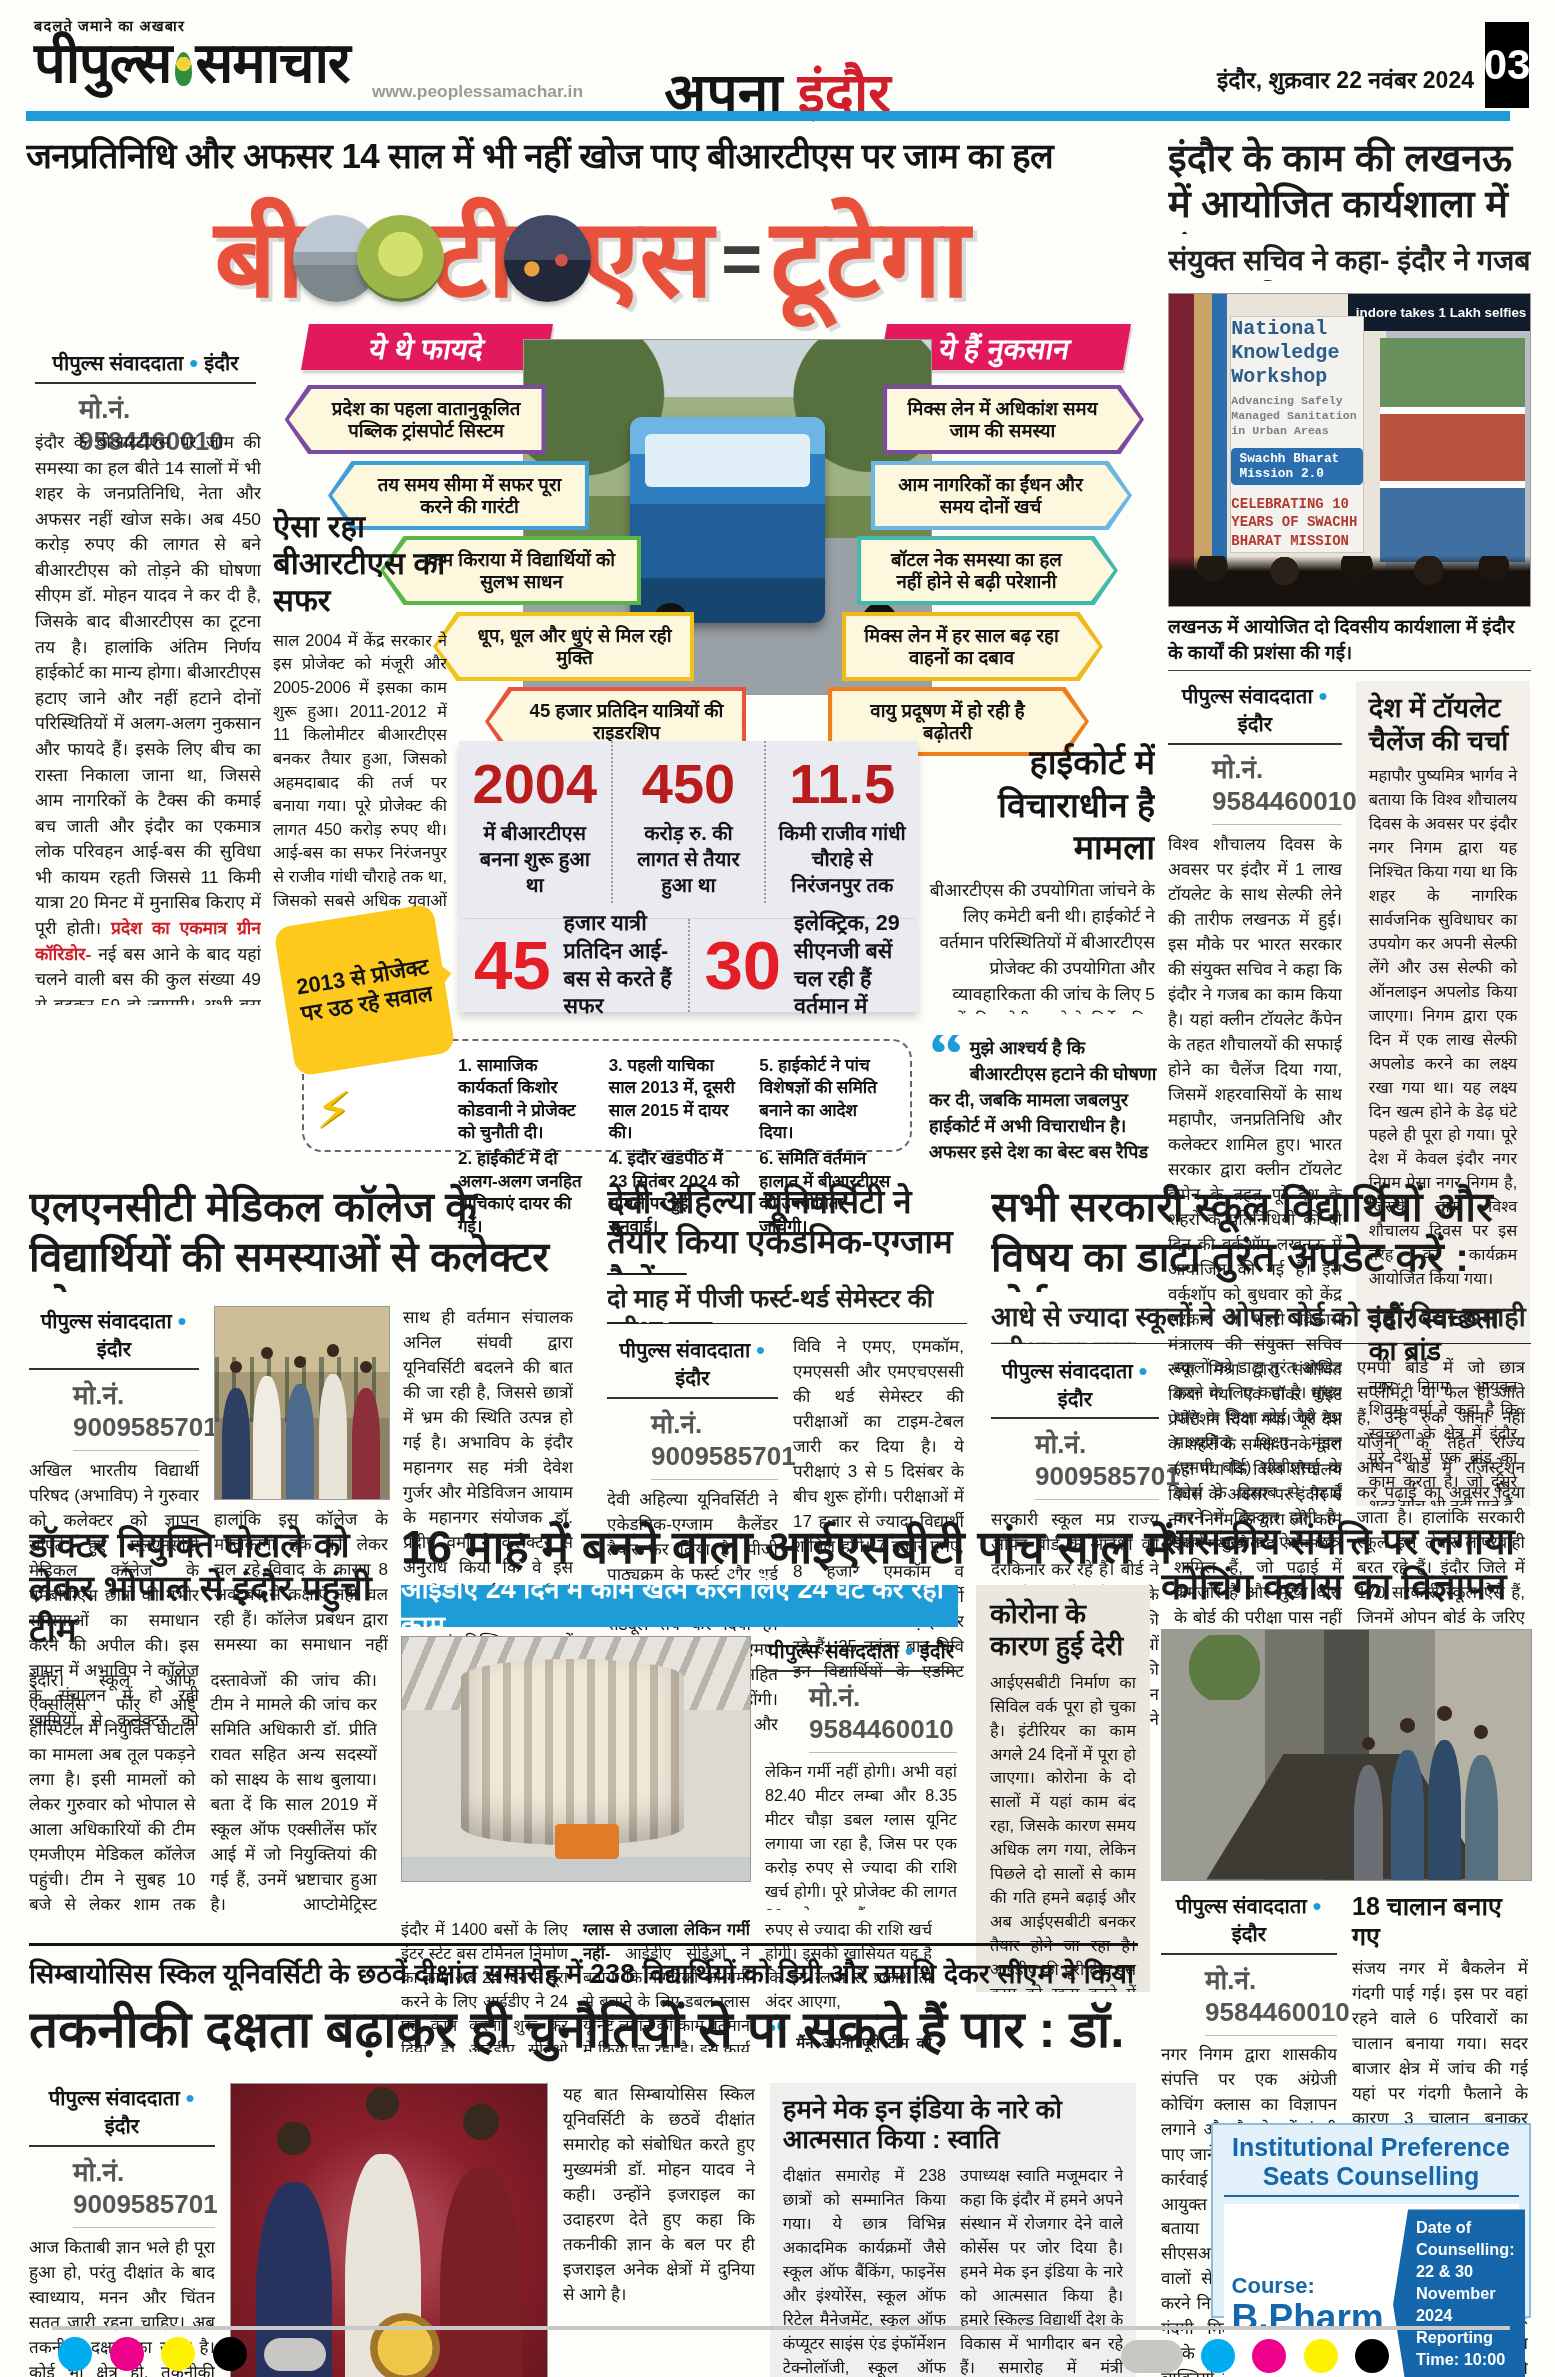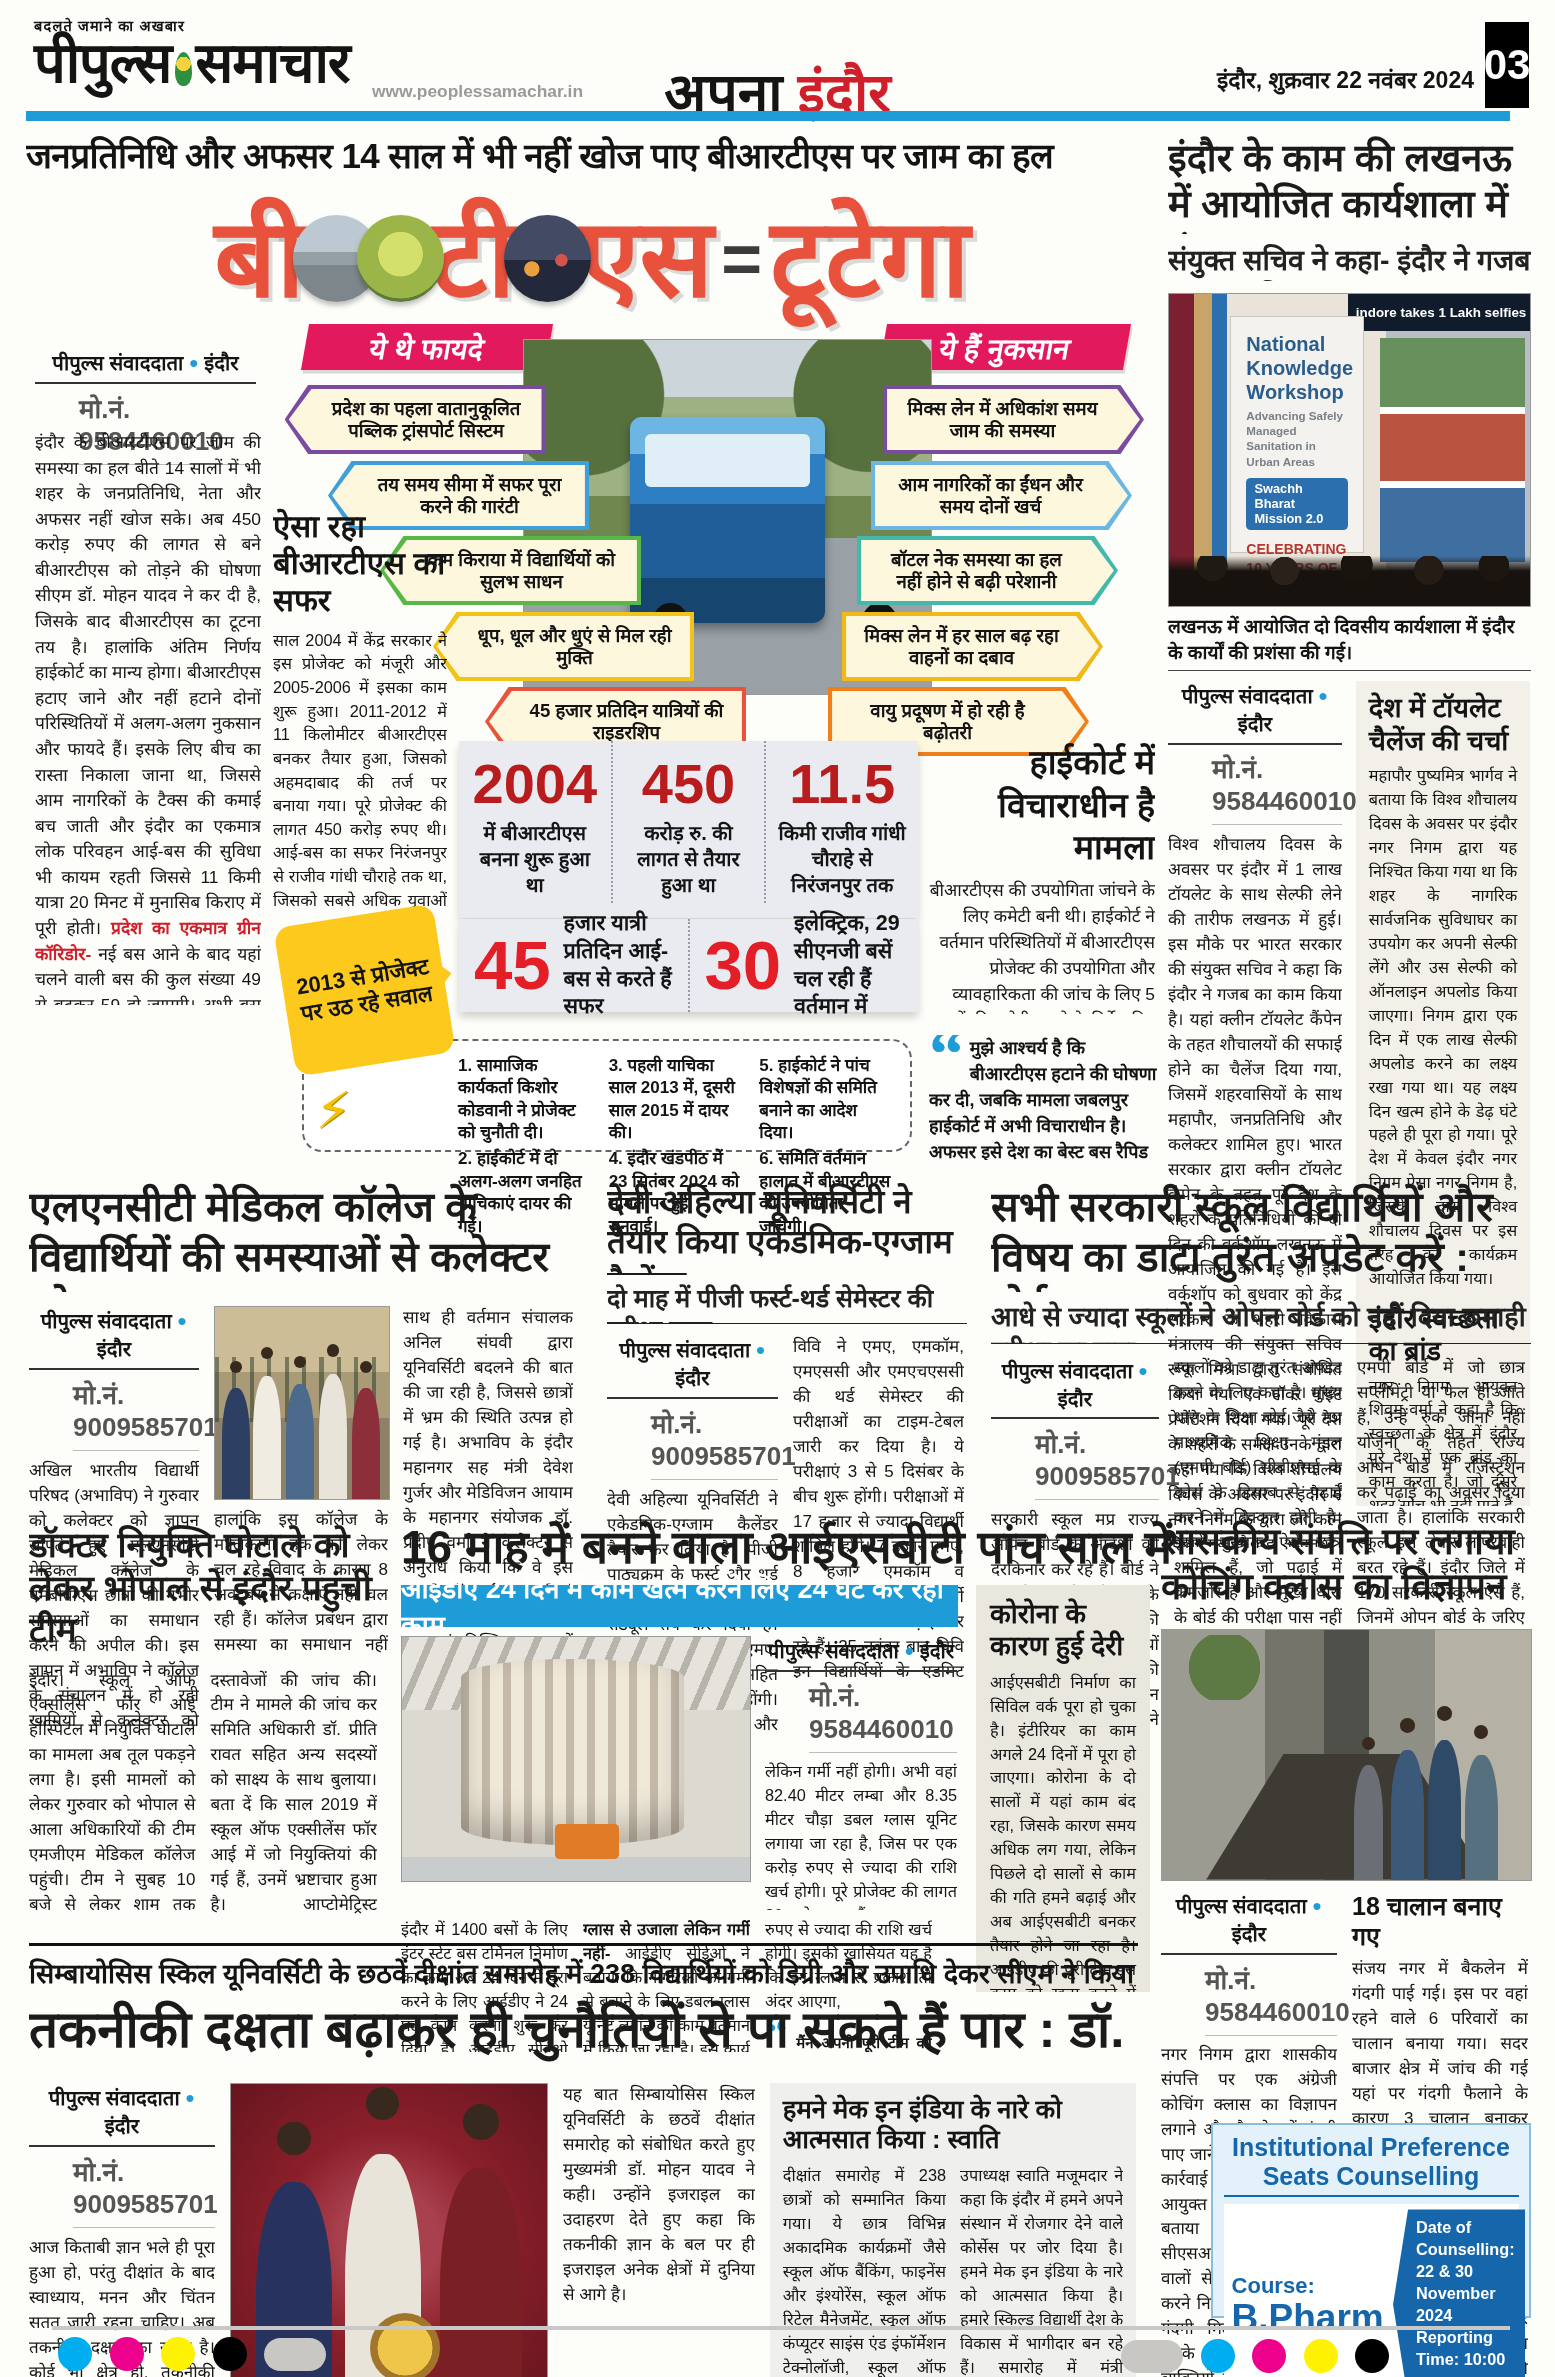--- a/index.html
+++ b/index.html
@@ -78,21 +78,21 @@
 
   
   .ph{position:relative;overflow:hidden;background:#cfcfc9;border:0.6px solid #999;}
   .busph{background:linear-gradient(180deg,#ccd5d9 0 16%,#9db183 16% 44%,#70874f 44% 56%,#9aa1a6 56% 100%);}
   .busph .tree{position:absolute;border-radius:50%;background:radial-gradient(circle,#57713e 0 60%,transparent 61%);}
   .busbody{position:absolute;left:26%;top:22%;width:48%;height:58%;border-radius:11.6px;
            background:linear-gradient(180deg,#6db6e4 0 18%,#2e7fc2 18% 42%,#1f5e98 42% 78%,#16456f 78% 100%);box-shadow:0 5.8px 9.3px rgba(0,0,0,.35);}
   .busbody::before{content:"";position:absolute;left:8%;top:8%;width:84%;height:26%;background:#dfeef7;border-radius:5.8px;}
   .busbody::after{content:"";position:absolute;left:12%;bottom:-15px;width:35px;height:35px;border-radius:50%;background:#111;box-shadow:209px 0 0 #111;}
   .stageph{background:linear-gradient(90deg,#7a2030 0 7%,#c9a468 7% 12%,#2b6fae 12% 16%,#e9e3d9 16% 60%,#b9bec6 60% 100%);}
-  .board{position:absolute;left:17%;top:7%;width:37%;height:76%;background:#f4f2ee;border:1.2px solid #cac6bd;padding:15px;box-sizing:border-box;}
+  .board{position:absolute;left:17%;top:7%;width:37%;height:76%;background:#f4f2ee;border:1.2px solid #cac6bd;padding:0;box-sizing:border-box;font-family:Liberation Mono, monospace;}
   .board .t1{color:#2b5d8c;font-weight:800;font-size:20px;line-height:1.2;}
   .board .t2{color:#7a7f87;font-weight:700;font-size:11.6px;margin-top:4.6px;line-height:1.3;}
   .board .t3{display:inline-block;margin-top:9.3px;background:#2b6fae;color:#fff;font-weight:800;font-size:12.8px;padding:3.5px 8.1px;border-radius:4.6px;}
   .board .t4{margin-top:10.5px;font-weight:800;font-size:14px;color:#b3382e;line-height:1.3;}
   .collage{position:absolute;right:1.5%;top:14%;width:40%;height:72%;
            background:linear-gradient(180deg,#68905c 0 31%,#fff 31% 34%,#b85440 34% 64%,#fff 64% 67%,#3f6fa0 67% 100%);}
   .stripdk{position:absolute;right:0;top:0;width:46%;height:12%;background:#101c2c;color:#fff;font-weight:800;font-size:13.4px;
            display:flex;align-items:center;padding:0 8.1px;white-space:nowrap;overflow:hidden;}
   .crowd{position:absolute;left:0;bottom:0;width:100%;height:16%;
          background:radial-gradient(circle at 12% 20%,#201a14 0 15px,transparent 15.7px),

